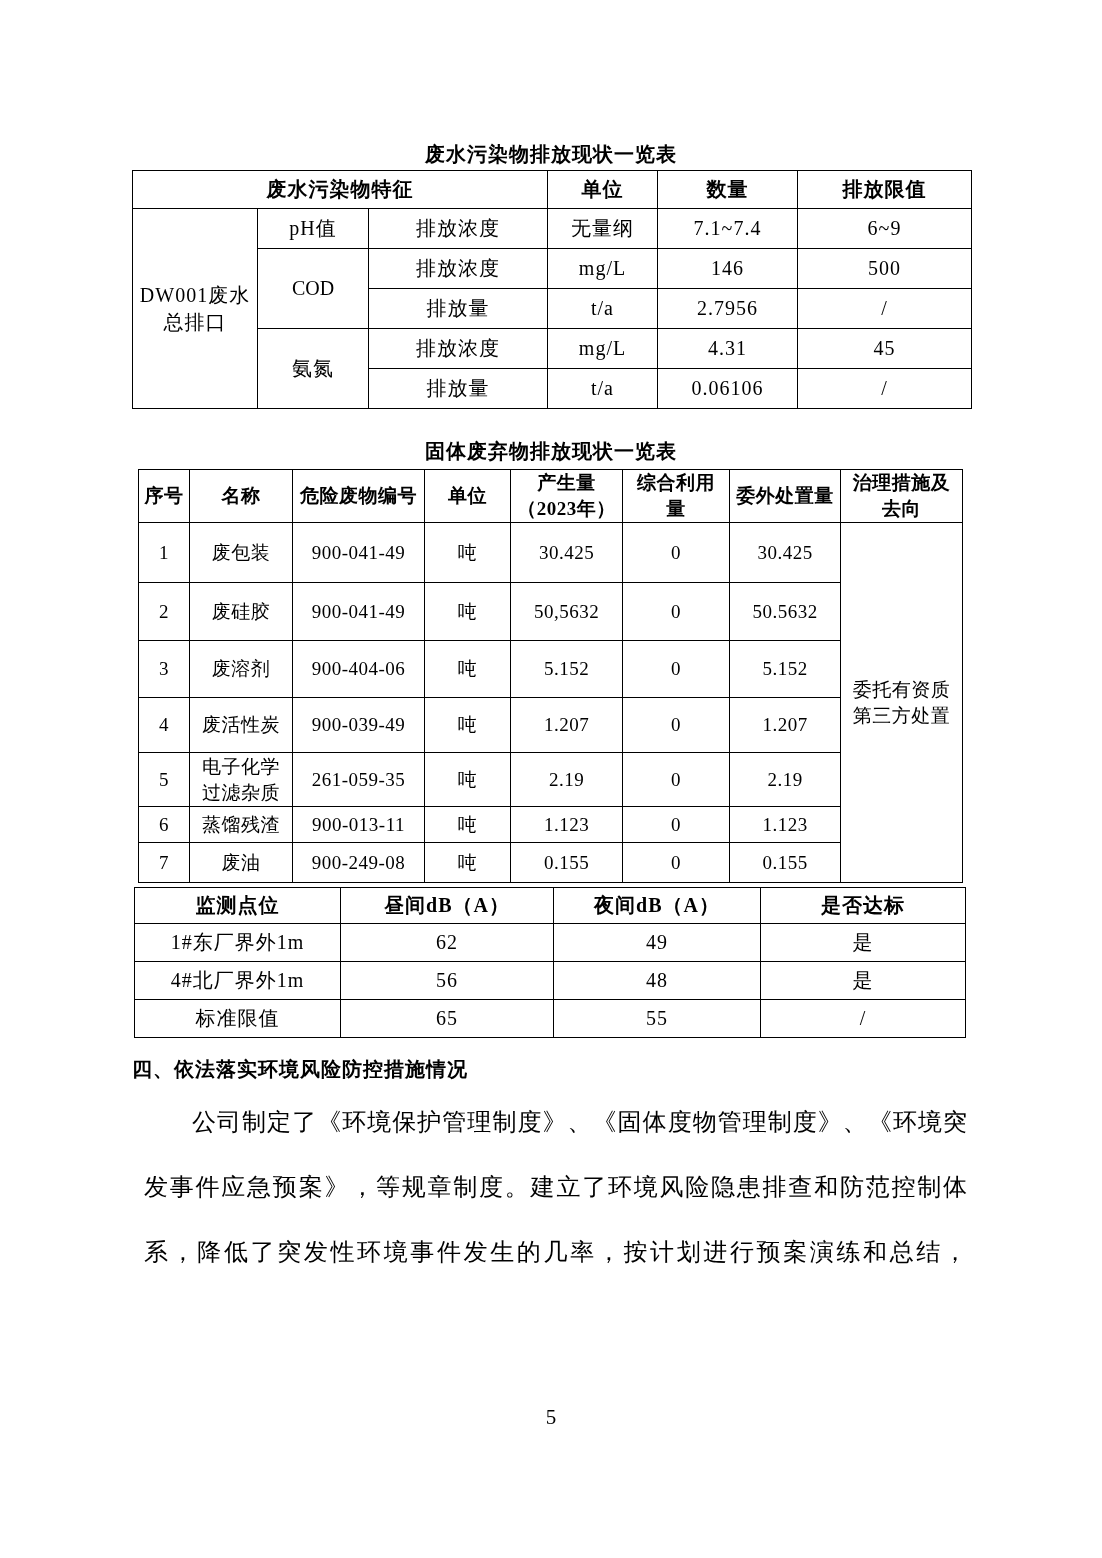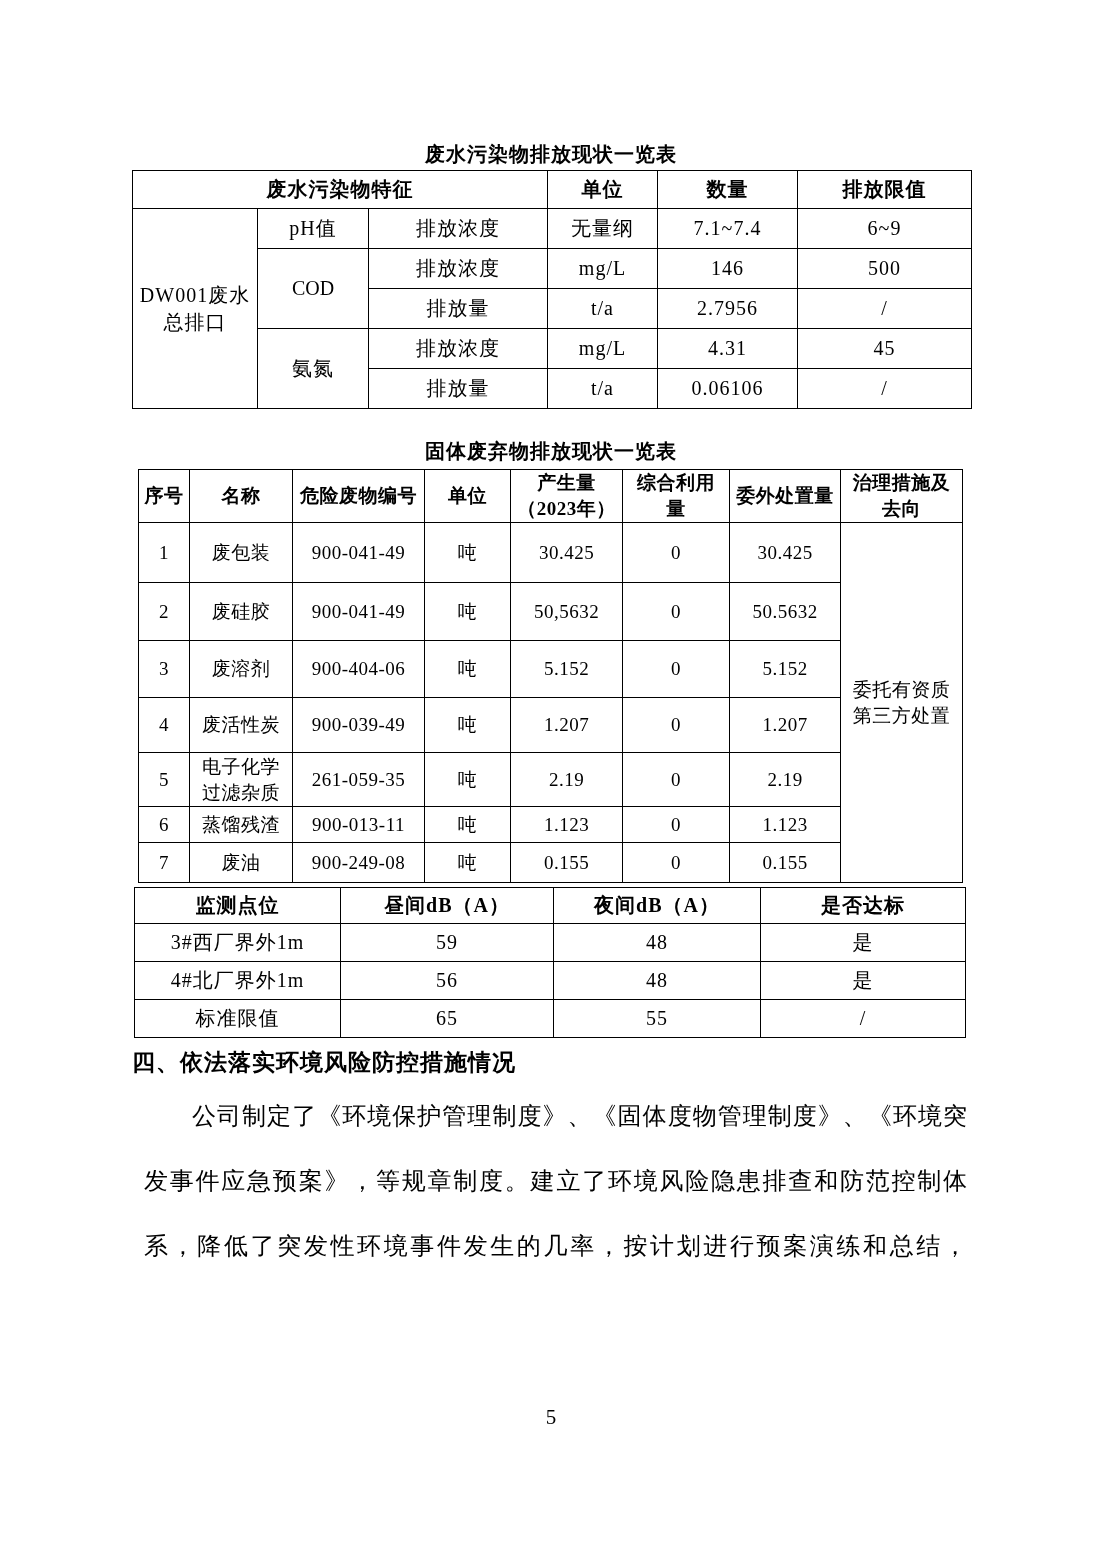--- a/index.html
+++ b/index.html
@@ -55,22 +55,22 @@
   .table2 tr.r4{height:55px;}
   .table2 tr.r5{height:54px;}
   .table2 tr.r6{height:36px;}
   .table2 tr.r7{height:40px;}
   
   .table3{width:831px;margin-left:2px;margin-top:4px;}
   .table3 tr{height:38px;}
   .table3 tr.hdr{height:36px;padding-left:43px;}
   
   .section-heading{
-    margin-top:8px;
-    font-size:23px;
+    margin-top:14px;
+    font-size:20px;
     font-weight:bold;
     line-height:34px;
     letter-spacing:1px;
   }
   .body-par{
     margin:12px;
     margin-top:4px;
     font-size:24px;
     line-height:65px;
     text-align:justify;
@@ -248,23 +248,23 @@
           <col style="width:205px">
       </colgroup>
       <tbody>
           <tr class="hdr">
         <th>监测点位</th>
         <th>昼间dB（A）</th>
         <th>夜间dB（A）</th>
         <th>是否达标</th>
       </tr>
       <tr>
-        <td>3#西厂界外1m</td>
-        <td>59</td>
-        <td>48</td>
+        <td>1#东厂界外1m</td>
+        <td>62</td>
+        <td>49</td>
         <td>是</td>
       </tr>
       <tr>
         <td>4#北厂界外1m</td>
         <td>56</td>
         <td>48</td>
         <td>是</td>
       </tr>
       <tr>
         <td>标准限值</td>

